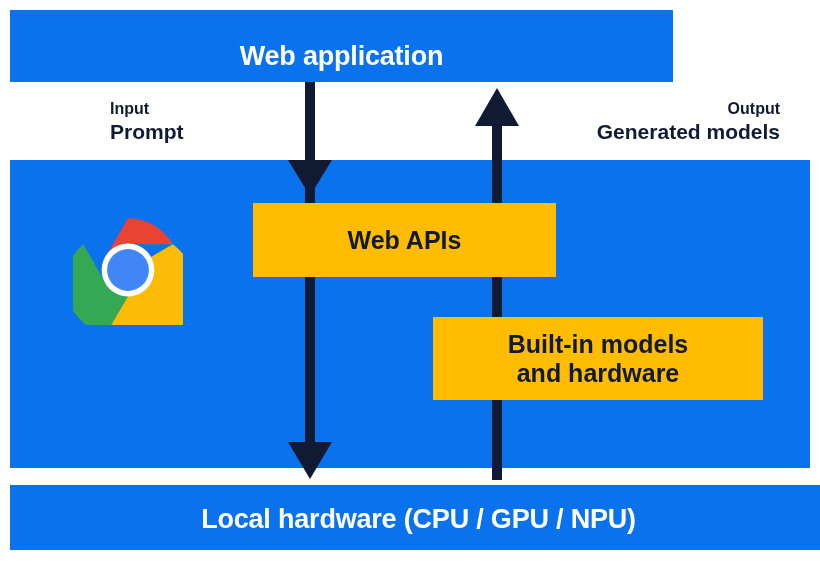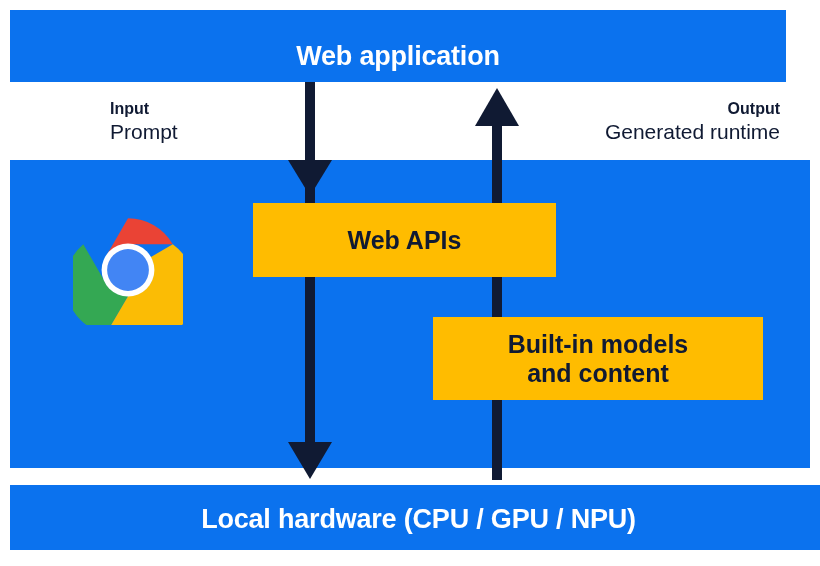--- a/index.html
+++ b/index.html
@@ -6,39 +6,39 @@
   body{
     width:820px;height:566px;
     background:#ffffff;
     font-family:"Liberation Sans","DejaVu Sans",sans-serif;
     overflow:hidden;
   }
   #stage{position:relative;width:820px;height:566px;background:#fff;}
 
   
   .band{position:absolute;background:var(--blue,#0B72EE);}
-  #band-top{left:10px;top:10px;width:776px;height:72px;}
+  #band-top{left:10px;top:10px;width:663px;height:72px;}
   #band-mid{left:10px;top:160px;width:800px;height:308px;}
   #band-bottom{left:10px;top:485px;width:817px;height:65px;}
 
   .band-title{
     position:absolute;left:0;right:0;
     text-align:center;color:#ffffff;
     font-weight:bold;font-size:27px;letter-spacing:-0.2px;
     white-space:nowrap;
   }
   #band-top .band-title{top:31px;}
   #band-bottom .band-title{top:19px;}
 
   
   .io{position:absolute;color:#101A33;line-height:1.12;}
   #io-input{left:110px;top:100px;text-align:left;}
   #io-output{right:40px;top:100px;text-align:right;margin-left:29px;}
   .io .kicker{font-size:16px;font-weight:bold;display:block;}
-  .io .value{font-size:21px;font-weight:normal;display:block;margin-top:2px;}
+  .io .value{font-size:21px;font-weight:bold;display:block;margin-top:2px;}
 
   
   #arrows{position:absolute;left:0;top:0;width:820px;height:566px;}
   #arrows .ink{fill:#101A33;}
 
   
   .abox{
     position:absolute;background:#FFBC00;
     display:flex;align-items:center;justify-content:center;
     color:#101A33;font-weight:bold;text-align:center;line-height:1.16;
@@ -68,21 +68,21 @@
     <div class="band-title">Local hardware (CPU / GPU / NPU)</div>
   </div>
 
   <div class="io" id="io-input" style="color: rgb(16, 26, 51);">
     <span class="kicker">Input</span>
     <span class="value">Prompt</span>
   </div>
 
   <div class="io" id="io-output" style="color: rgb(16, 26, 51);">
     <span class="kicker">Output</span>
-    <span class="value">Generated runtime</span>
+    <span class="value">Generated models</span>
   </div>
 
   <svg id="arrows" viewBox="0 0 820 566">
 
     <g>
       <rect class="ink" x="305" y="82" width="10" height="378" fill="#101A33"></rect>
       <polygon class="ink" points="288,160 332,160 310,196" fill="#101A33"></polygon>
       <polygon class="ink" points="288,442 332,442 310,479" fill="#101A33"></polygon>
     </g>
 
@@ -92,21 +92,21 @@
     </g>
   </svg>
 
   <div class="abox" id="box-webapis" style="background: rgb(255, 188, 0); color: rgb(16, 26, 51);">
     <span>Web APIs</span>
   </div>
 
   <div class="abox" id="box-builtin" style="background: rgb(255, 188, 0); color: rgb(16, 26, 51);">
     <span>
       <span>Built-in models</span><br>
-      <span>and content</span>
+      <span>and hardware</span>
     </span>
   </div>
 
   <div id="browser-block">
     <svg id="chrome-logo" viewBox="0 0 100 100">
 
       <path d="M50 3 A47 47 0 0 1 90.7 26.5 L50 26.5 A23.5 23.5 0 0 0 29.5 38.4 Z" fill="#EA4335"></path>
 
       <path d="M9.3 26.5 L29.7 61.8 A23.5 23.5 0 0 0 50.3 73.5 L30 108 A47 47 0 0 1 9.3 26.5 Z" fill="#34A853"></path>
 

